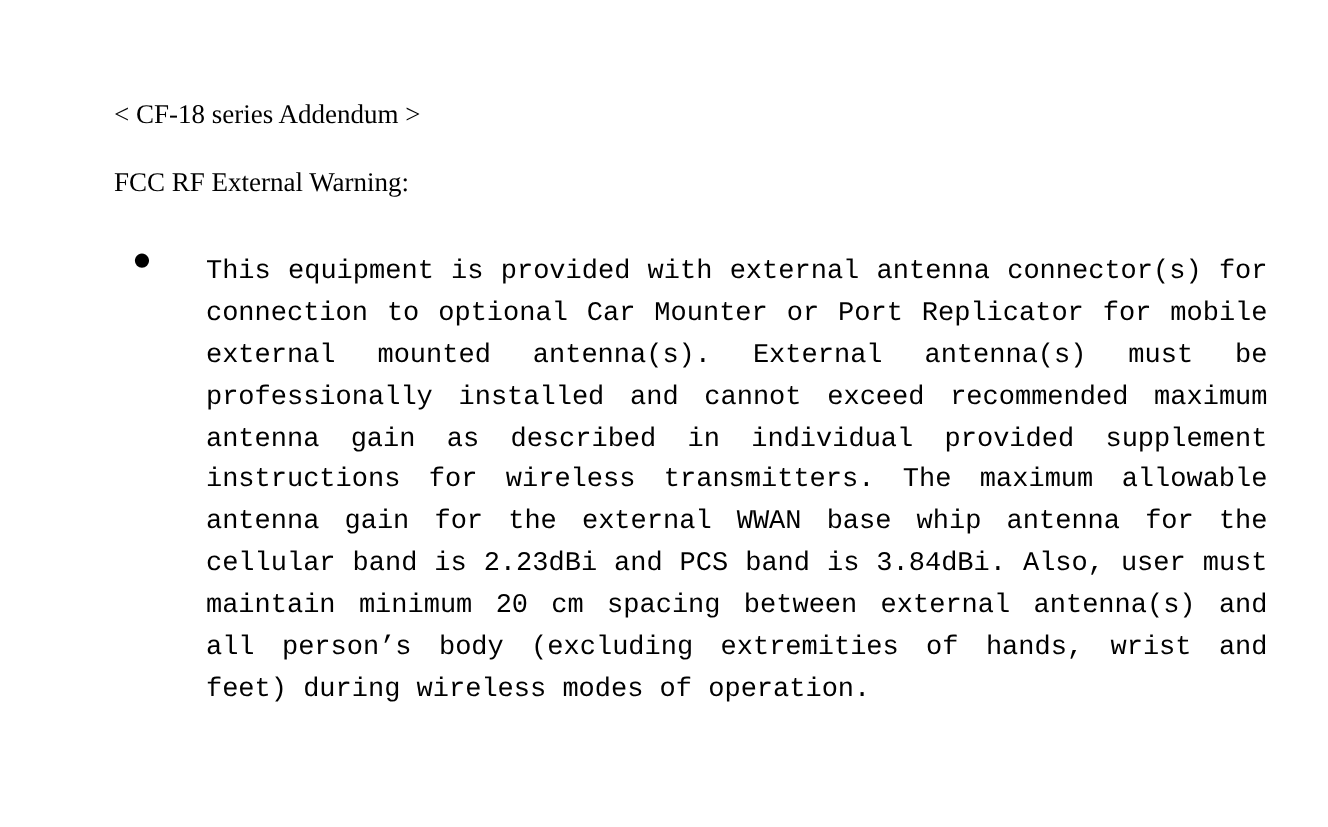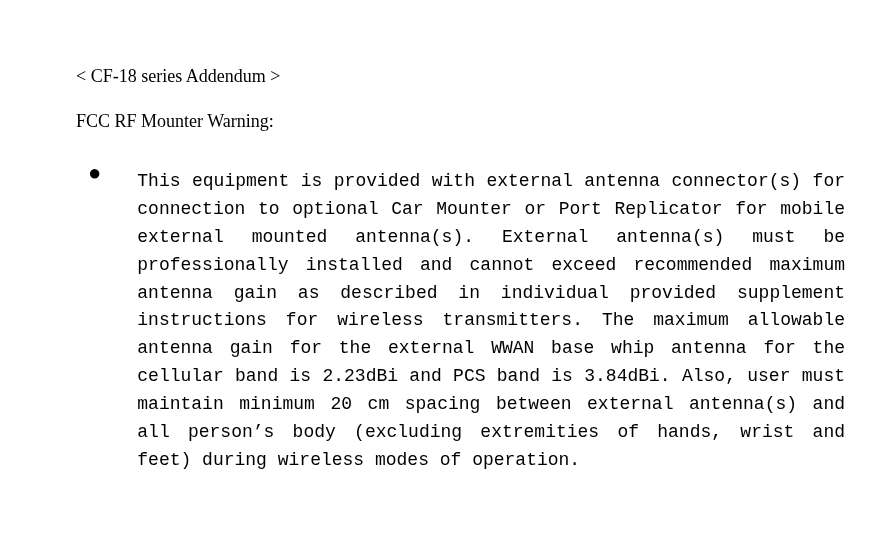--- a/index.html
+++ b/index.html
@@ -46,18 +46,18 @@
       line-height: 1.55;
       font-size: 18px;
       font-family: Liberation Mono, monospace;
     }
   </style>
 </head>
 <body>
 
 <p class="header">&lt; CF-18 series Addendum &gt;</p>
 
-<p class="section-title">FCC RF Mounter Warning:</p>
+<p class="section-title">FCC RF External Warning:</p>
 
 <div class="bullet-section">
   <span class="bullet-dot">●</span>
   <p class="bullet-text">This  equipment  is  provided  with  external  antenna  connector(s)  for connection  to  optional  Car  Mounter  or  Port  Replicator  for  mobile external  mounted  antenna(s).    External  antenna(s)  must  be professionally  installed  and  cannot  exceed  recommended  maximum antenna  gain  as  described  in  individual  provided  supplement instructions  for  wireless  transmitters.   The  maximum  allowable antenna gain for the external WWAN base whip antenna for the cellular band is 2.23dBi and PCS band is 3.84dBi.   Also, user must maintain minimum 20 cm spacing between external antenna(s) and all person’s body (excluding extremities of hands, wrist and feet) during wireless modes of operation.</p>
 </div>
 
 </body></html>

